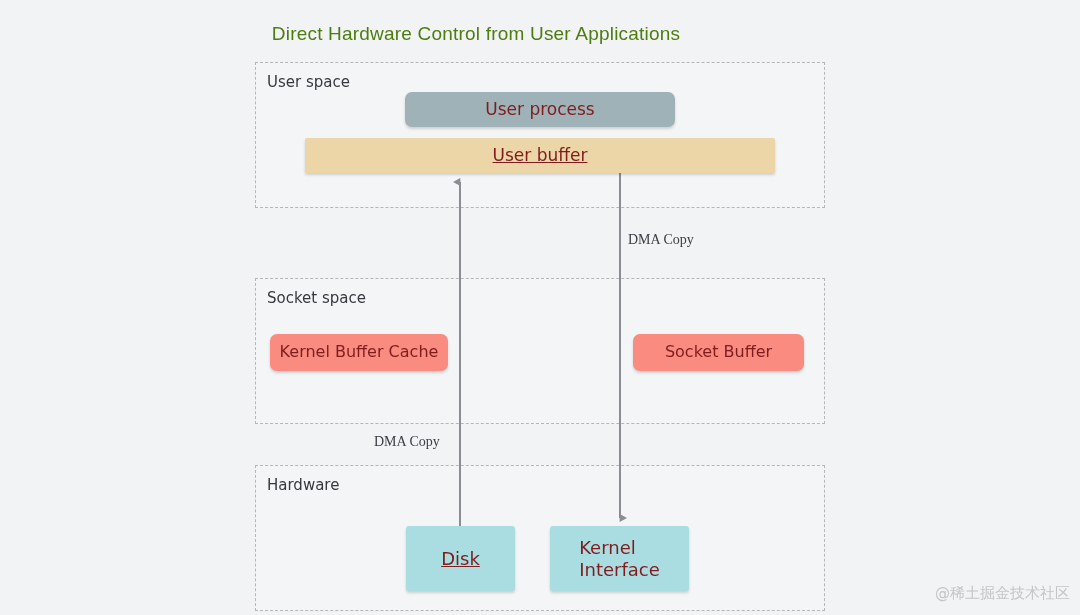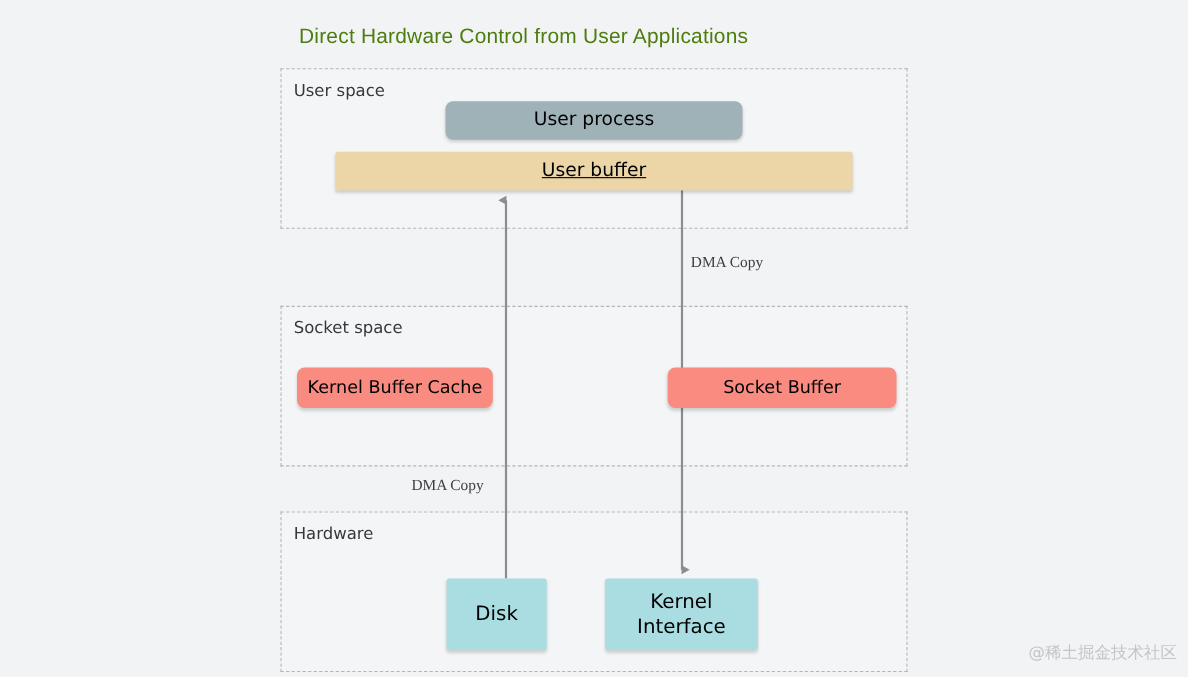--- a/index.html
+++ b/index.html
@@ -57,22 +57,22 @@
     font-family: "DejaVu Sans", sans-serif;
     white-space: nowrap;
   }
 
   
   .block {
     position: absolute;
     display: flex;
     align-items: center;
     justify-content: center;
-    text-align: center;
-    color: #000000;
+    text-align: left;
+    color: #7f1d1d;
     font-family: "DejaVu Sans", sans-serif;
     box-sizing: border-box;
     box-shadow: 0 2px 3px rgba(0,0,0,0.16);
     line-height: 1.18;
   }
 
   .block-user-process {
     left: 405px; top: 92px;
     width: 270px; height: 35px;
     background: #9fb2b8;
@@ -88,32 +88,33 @@
     text-decoration: underline;
   }
   .block-kernel-buffer-cache {
     left: 270px; top: 334px;
     width: 178px; height: 37px;
     background: #f98b80;
     border-radius: 7px;
     font-size: 16px;
   }
   .block-socket-buffer {
-    left: 607px; top: 334px;
-    width: 208px; height: 37px;
+    left: 633px; top: 334px;
+    width: 171px; height: 37px;
     background: #f98b80;
     border-radius: 7px;
     font-size: 16px;
   }
   .block-disk {
     left: 406px; top: 526px;
-    width: 91px; height: 65px;
+    width: 109px; height: 65px;
     background: #aadde2;
     border-radius: 3px;
     font-size: 18px;
+    text-decoration: underline;
   }
   .block-network-interface {
     left: 550px; top: 526px;
     width: 139px; height: 65px;
     background: #aadde2;
     border-radius: 3px;
     font-size: 18px;
   }
 
   

